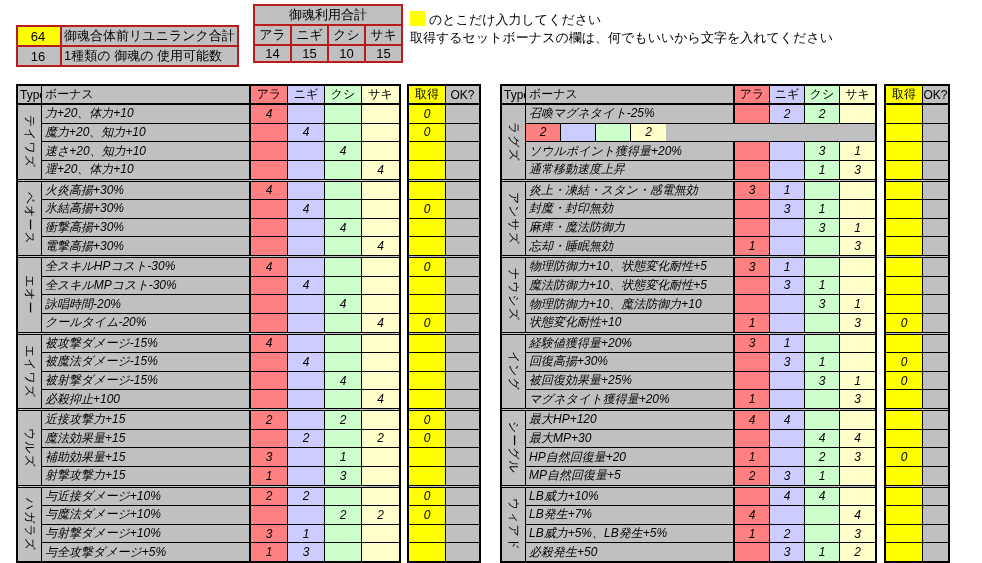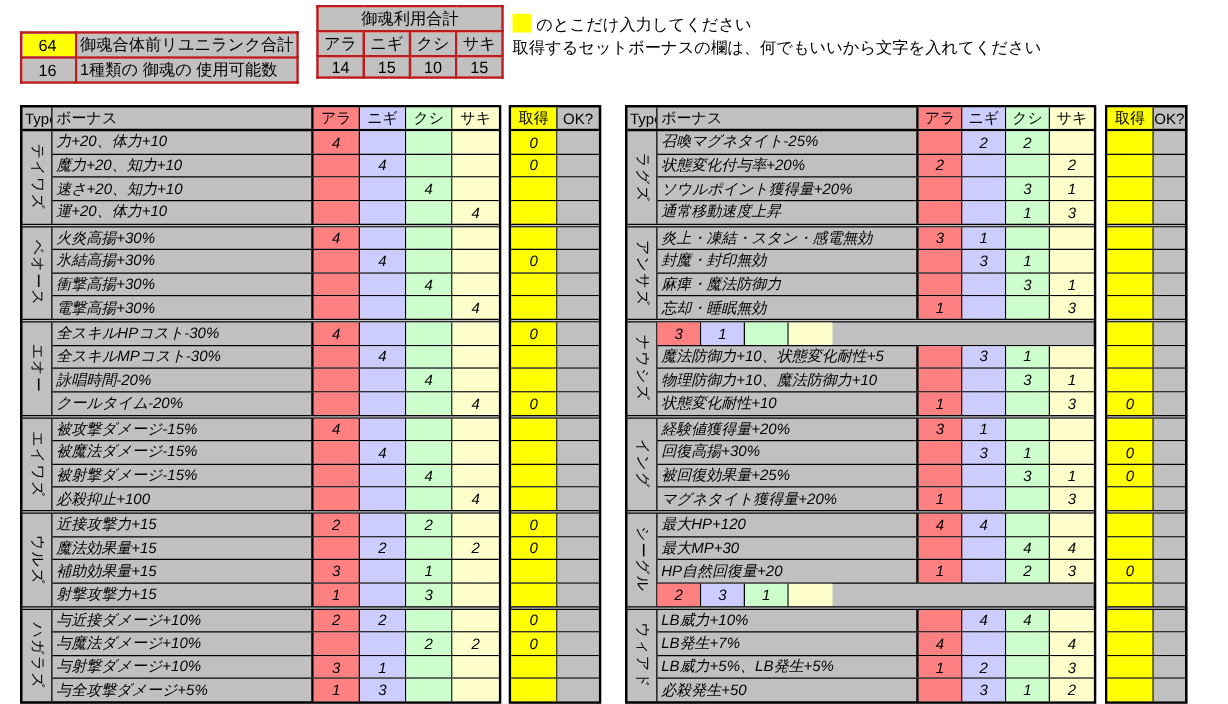--- a/index.html
+++ b/index.html
@@ -457,21 +457,20 @@
         <div class="typecell">ラグズ</div>
         <div class="rows">
           <div class="row">
             <div class="bonus">召喚マグネタイト-25%</div>
             <div class="val c0"></div>
             <div class="val c1">2</div>
             <div class="val c2">2</div>
             <div class="val c3 last"></div>
           </div>
           <div class="row">
-            <div class="bonus">状態変化付与率+20%</div>
             <div class="val c0">2</div>
             <div class="val c1"></div>
             <div class="val c2"></div>
             <div class="val c3 last">2</div>
           </div>
           <div class="row">
             <div class="bonus">ソウルポイント獲得量+20%</div>
             <div class="val c0"></div>
             <div class="val c1"></div>
             <div class="val c2">3</div>
@@ -516,20 +515,21 @@
             <div class="val c1"></div>
             <div class="val c2"></div>
             <div class="val c3 last">3</div>
           </div>
         </div>
       </div>
       <div class="section">
         <div class="typecell">ナウシズ</div>
         <div class="rows">
           <div class="row">
+            <div class="bonus">物理防御力+10、状態変化耐性+5</div>
             <div class="val c0">3</div>
             <div class="val c1">1</div>
             <div class="val c2"></div>
             <div class="val c3 last"></div>
           </div>
           <div class="row">
             <div class="bonus">魔法防御力+10、状態変化耐性+5</div>
             <div class="val c0"></div>
             <div class="val c1">3</div>
             <div class="val c2">1</div>
@@ -602,20 +602,21 @@
             <div class="val c3 last">4</div>
           </div>
           <div class="row">
             <div class="bonus">HP自然回復量+20</div>
             <div class="val c0">1</div>
             <div class="val c1"></div>
             <div class="val c2">2</div>
             <div class="val c3 last">3</div>
           </div>
           <div class="row">
+            <div class="bonus">MP自然回復量+5</div>
             <div class="val c0">2</div>
             <div class="val c1">3</div>
             <div class="val c2">1</div>
             <div class="val c3 last"></div>
           </div>
         </div>
       </div>
       <div class="section">
         <div class="typecell">ウィアド</div>
         <div class="rows">

